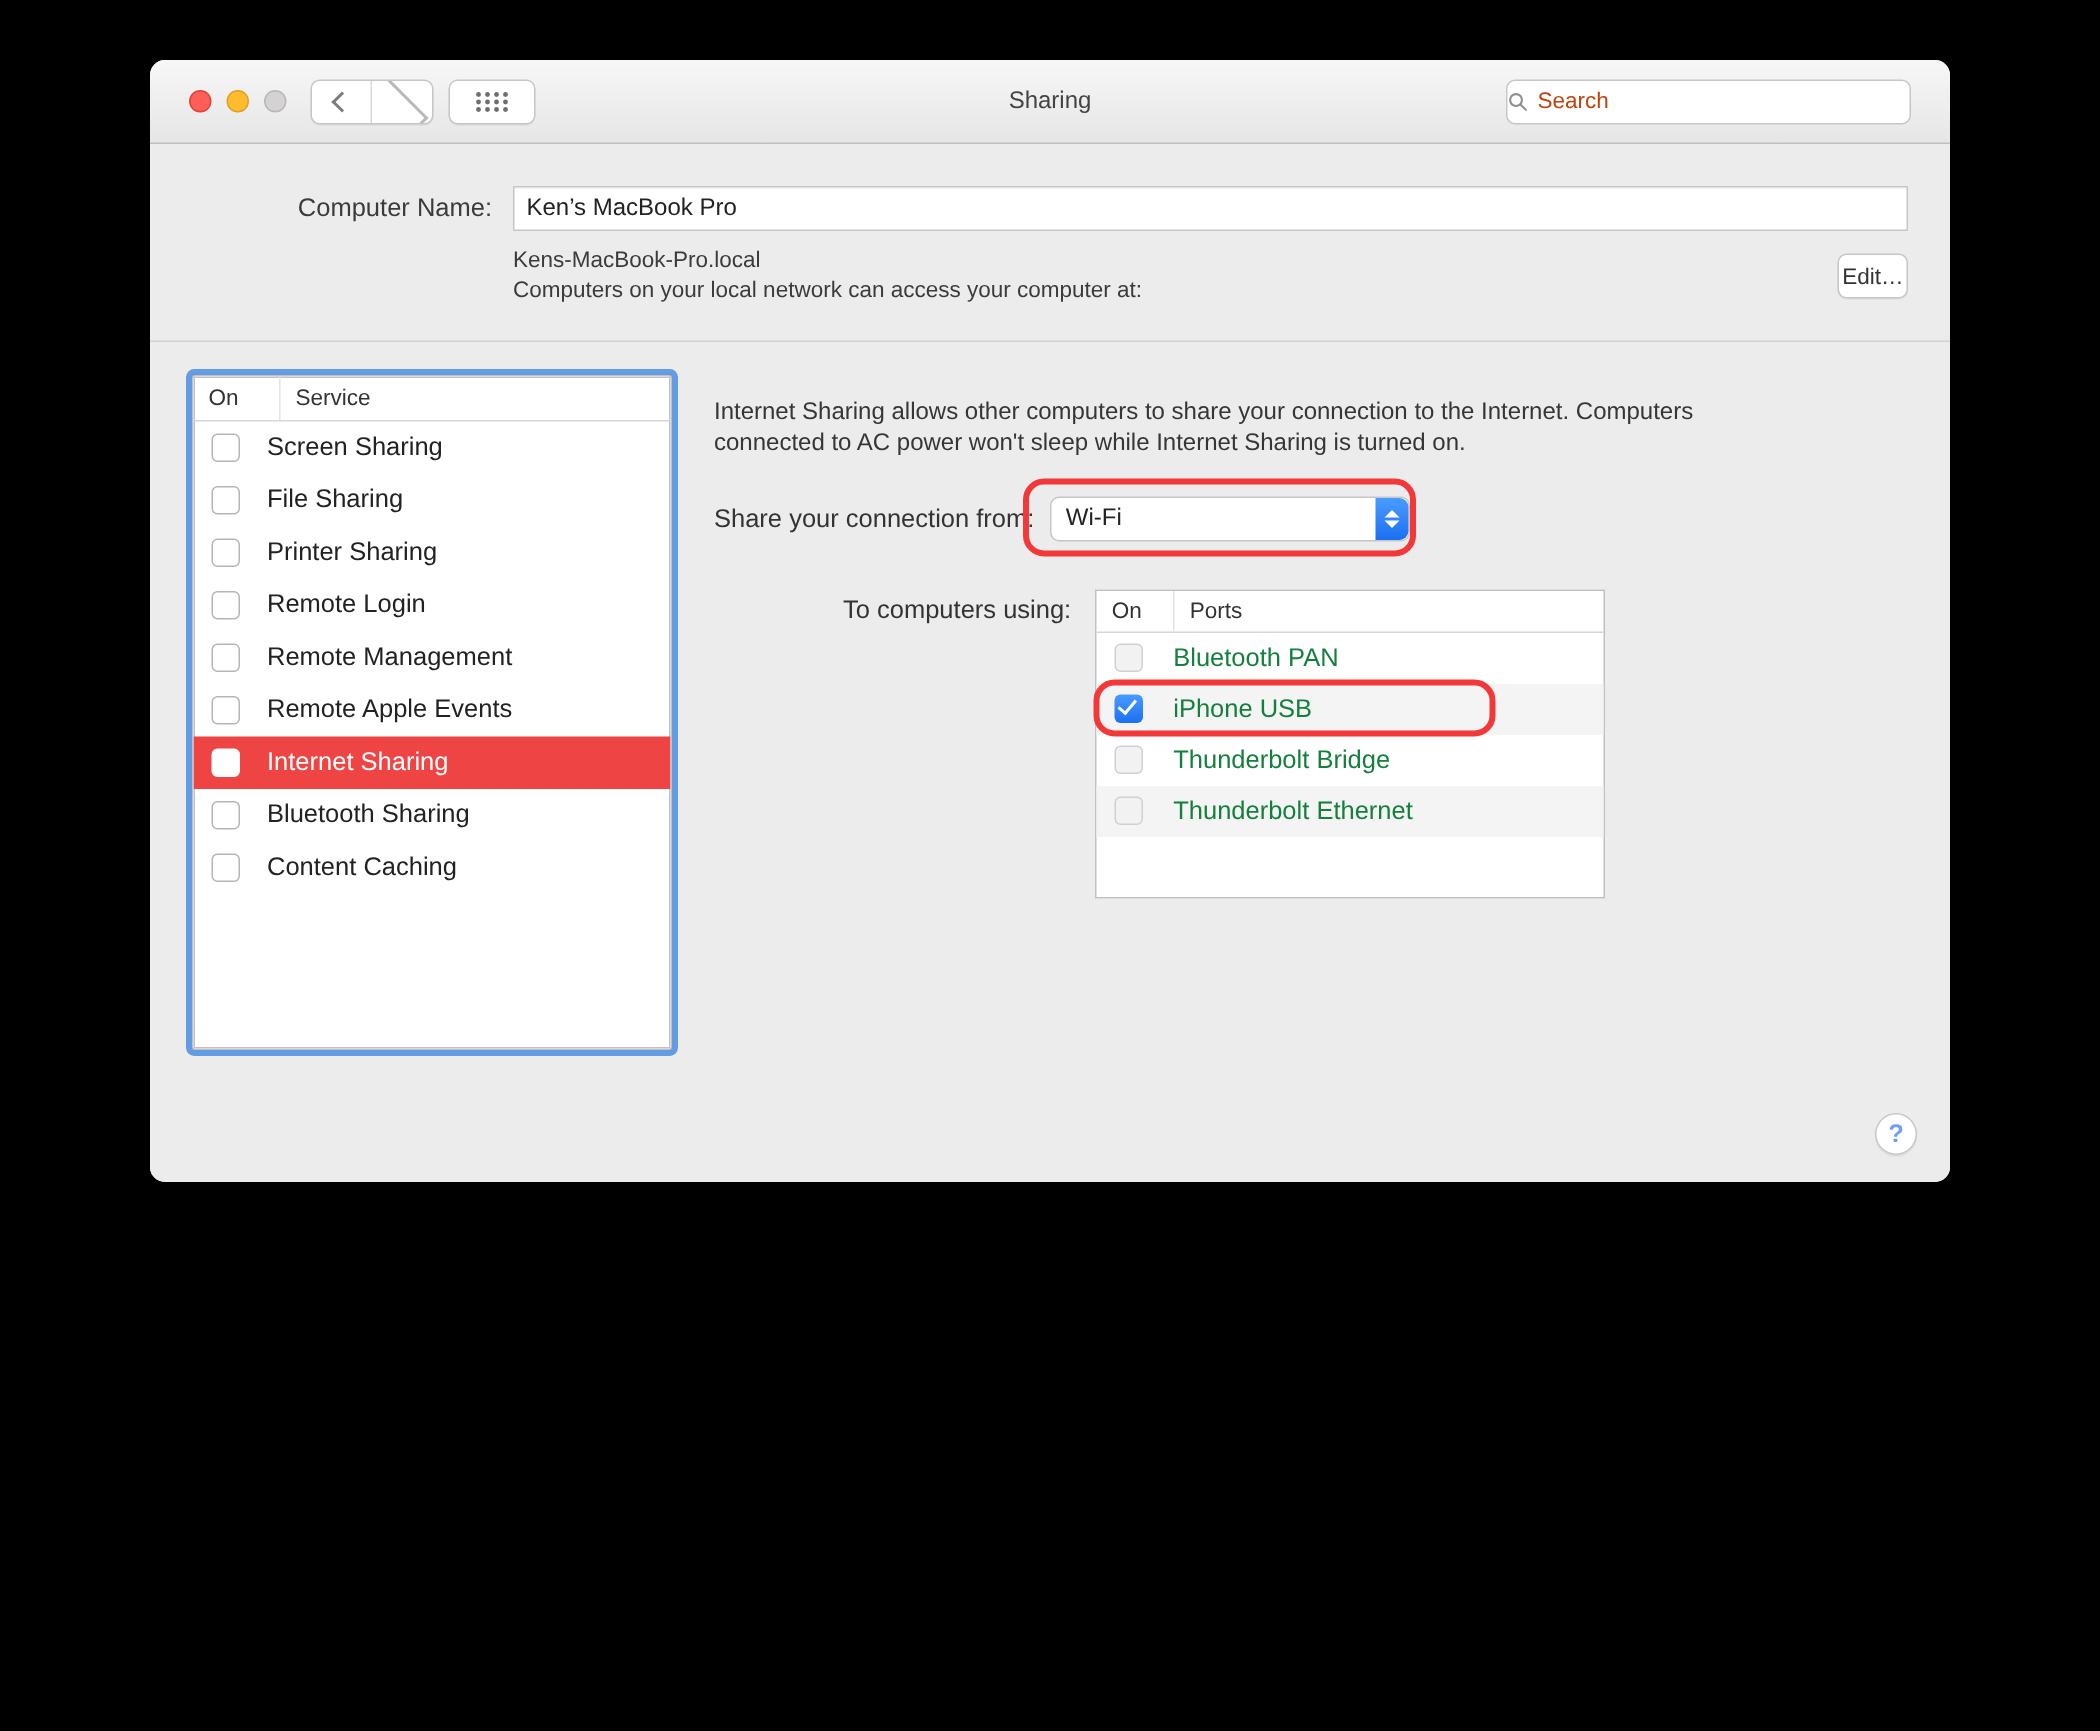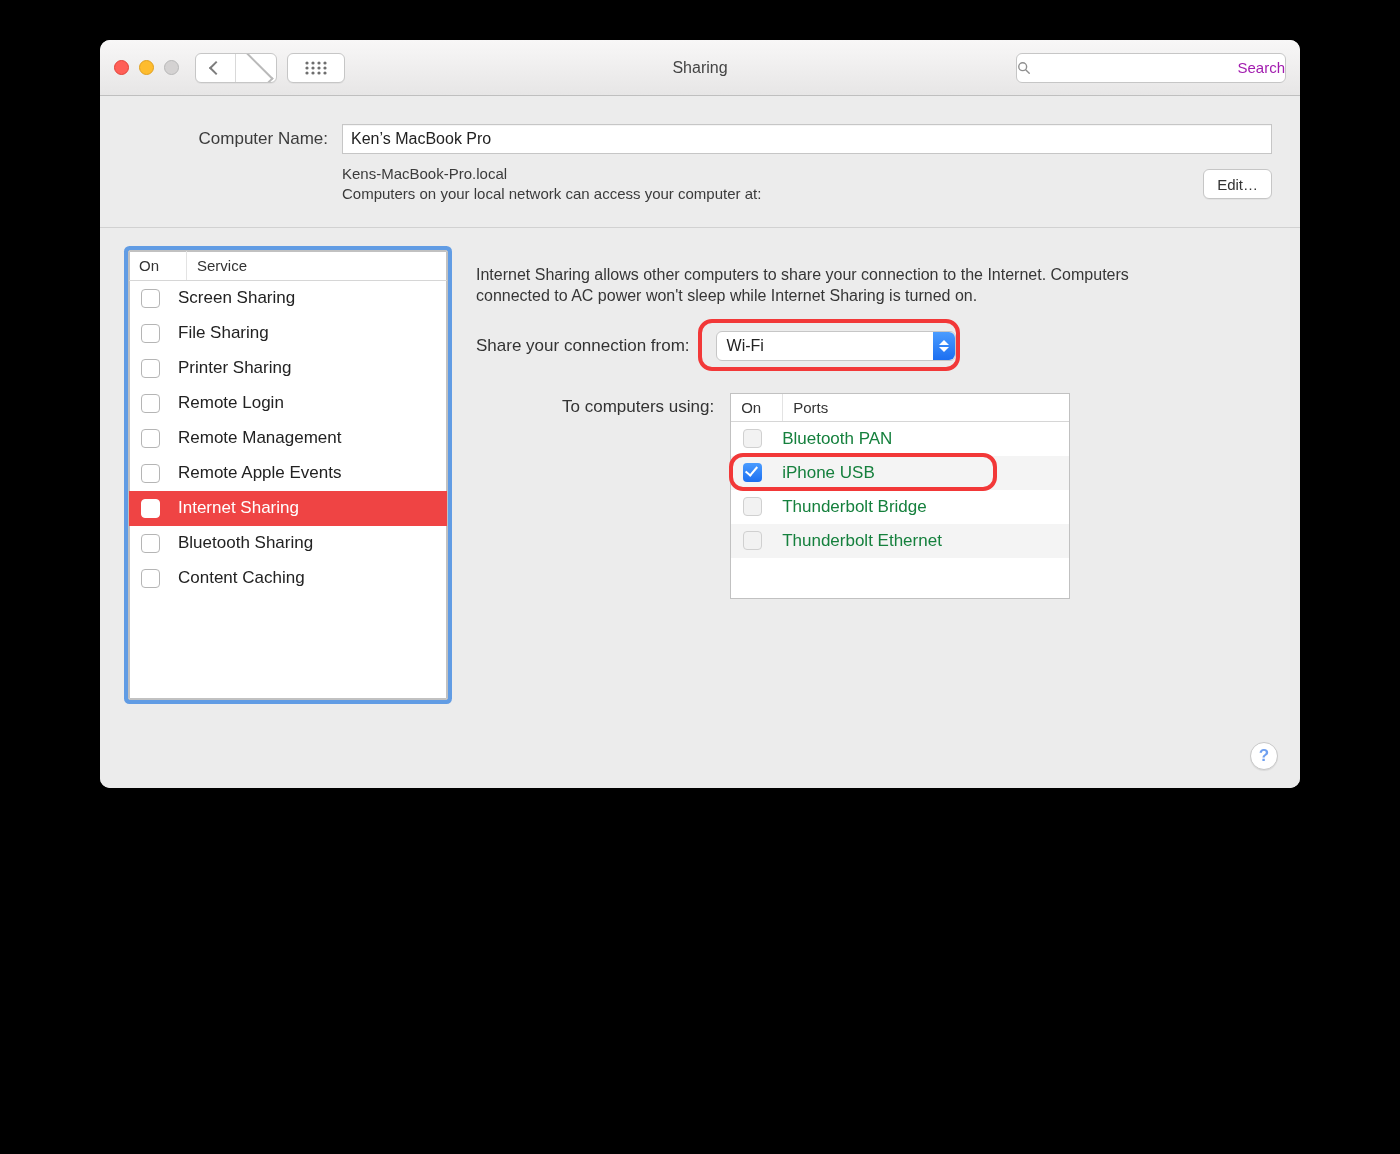--- a/index.html
+++ b/index.html
@@ -20,21 +20,21 @@
     overflow: hidden;
   }
 
   
   .titlebar {
     height: 56px;
     background: linear-gradient(#f8f7f7, #e7e6e6);
     border-bottom: 1px solid #bfbfbf;
     display: flex;
     align-items: center;
-    padding: 0 14px;
+    padding: 0 26px;
     position: relative;
   }
   .traffic { display:flex; gap:10px; margin-right:16px; }
   .dot { width:15px; height:15px; border-radius:50%; border:1px solid rgba(0,0,0,0.15); }
   .dot.red { background:#ff5f57; border-color:#e24238; }
   .dot.yellow { background:#febc2e; border-color:#e0a020; }
   .dot.grey { background:#d4d2d2; border-color:#b8b8b8; }
 
   .seg-group { display:flex; gap:10px; margin-right:auto; }
   .seg {
@@ -51,41 +51,41 @@
   .chev.right { transform: rotate(45deg); border-color:#b9b9b9; }
   .apps svg { display:block; }
 
   .title-text {
     position:absolute; left:0; right:0; text-align:center;
     font-size:16px; color:#444; font-weight:500; pointer-events:none;
   }
 
   .search-field {
     width:270px; height:30px; background:#fff; border:1px solid #c6c6c6; border-radius:6px;
-    display:flex; align-items:center; justify-content:space-between; color:#a21caf; gap:6px; font-size:15px;
+    display:flex; align-items:center; justify-content:flex-start; color:#c2410c; gap:6px; font-size:15px;
   }
   .search-field svg { color:#8f8f8f; }
 
   
   .panel-top {
     background:#ececec;
     border-bottom:1px solid #d1d1d1;
     padding: 28px 28px 22px 28px;
   }
   .row1 { display:flex; align-items:center; gap:14px; }
   .row1 .label { width:200px; text-align:right; font-size:17px; color:#3b3b3b; }
   .name-input {
     flex:1; height:30px; background:#fff; border:1px solid #c6c6c6; border-radius:0;
     padding:4px 8px; font-size:16px; color:#222; box-shadow: inset 0 1px 0 rgba(0,0,0,0.04);
   }
   .row2 { display:flex; align-items:center; gap:14px; margin-top:10px; }
   .row2 .spacer { width:200px; }
   .row2 .desc { font-size:15px; color:#3b3b3b; line-height:1.35; }
   .edit-btn {
-    margin-left:auto; height:30px; padding:0 13px; background:#fff; border:1px solid #c6c6c6;
+    margin-left:auto; height:30px; padding:0 2px; background:#fff; border:1px solid #c6c6c6;
     border-radius:6px; font-size:15px; color:#333; box-shadow:0 1px 0 rgba(0,0,0,0.04);
   }
 
   
   .panel-body { display:flex; gap:28px; padding: 22px 28px 28px 28px; background:#ececec; min-height:560px; position:relative; }
   .table-outer {
     width:320px; height:450px; background:#fff; border:1px solid #c1c1c1; border-radius:2px;
     box-shadow: 0 0 0 4px rgba(82,148,227,0.9), inset 0 0 0 1px #c1c1c1;
     overflow:hidden;
   }
@@ -101,21 +101,21 @@
     margin-right:18px; position:relative; flex-shrink:0;
   }
   .row.selected .cb { background:#fff; border-color:#fff; }
 
   
   .right { flex:1; display:flex; flex-direction:column; }
   .status { display:flex; align-items:center; gap:14px; font-size:18px; color:#606060; margin-top:4px; }
   .status .ind { width:16px; height:16px; border-radius:50%; background:#f1f1f1; border:2px solid #c9c9c9; }
   .desc-text { font-size:16px; color:#363636; margin-top:14px; line-height:1.35; max-width:680px; }
 
-  .share-from { display:flex; align-items:center; gap:16px; margin-top:24px; }
+  .share-from { display:flex; align-items:center; margin-top:24px; }
   .share-from .lbl { font-size:17px; color:#333; }
   .popup-wrap { position:relative;padding-left:10px; }
   .popup {
     width:240px; height:30px; background:#fff; border:1px solid #c6c6c6; border-radius:6px;
     display:flex; align-items:center; padding:0 10px; font-size:16px; color:#222; position:relative;
   }
   .popup .knob {
     position:absolute; right:0; top:0; bottom:0; width:22px;
     background:linear-gradient(#4a9cff,#1c6ff1); border-top-right-radius:6px; border-bottom-right-radius:6px;
     display:flex; flex-direction:column; align-items:center; justify-content:center; gap:2px;

